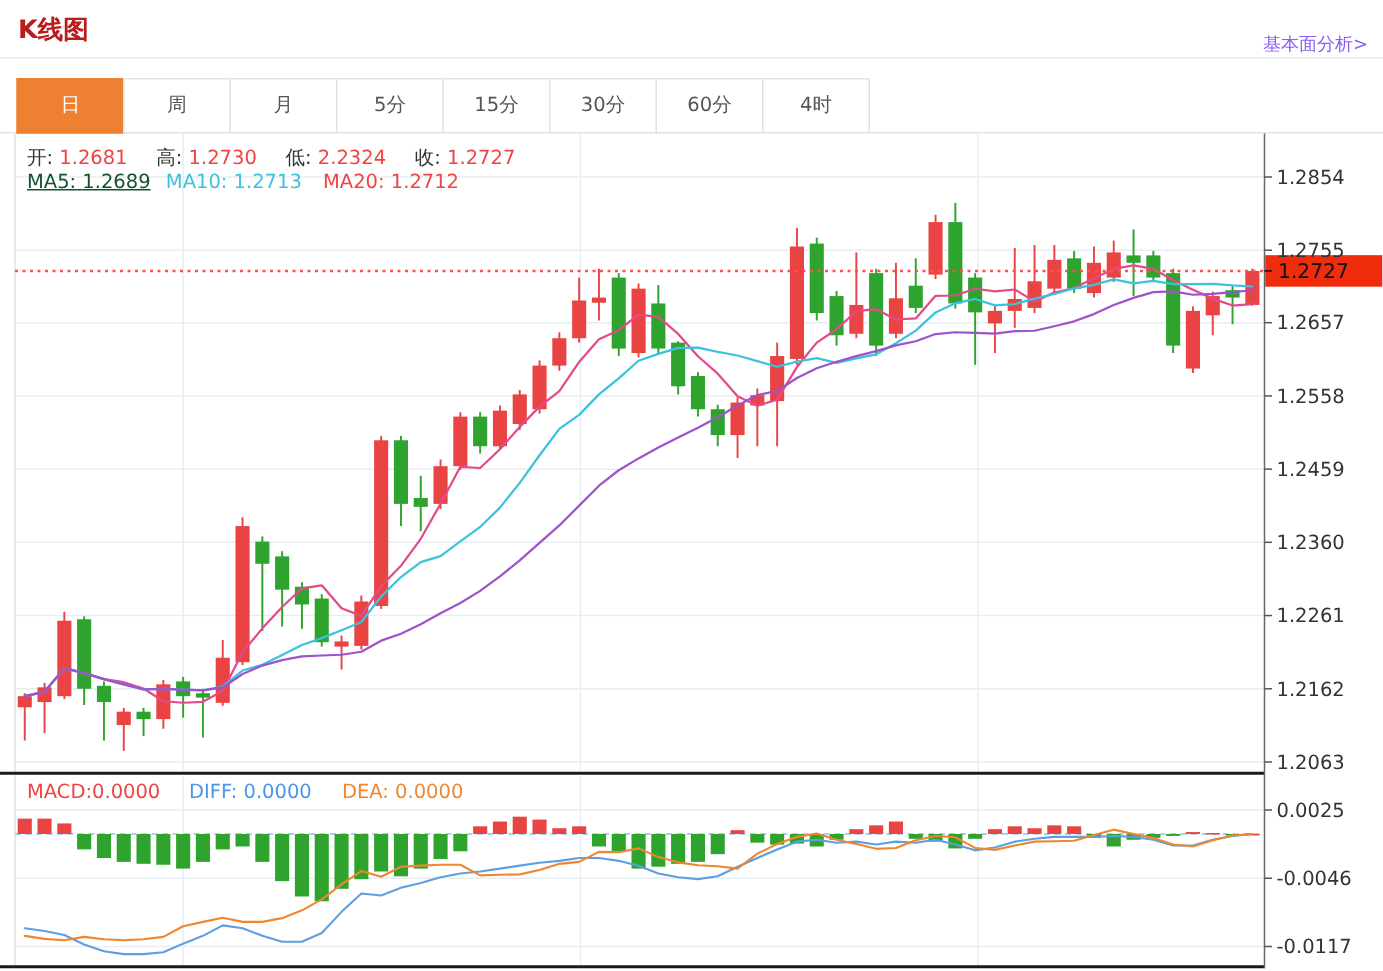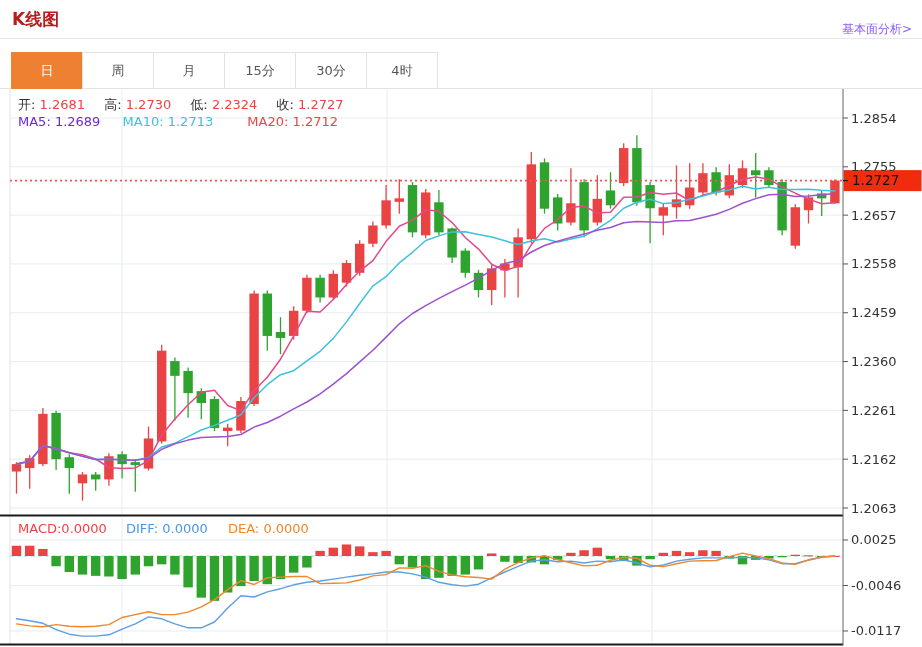--- a/index.html
+++ b/index.html
@@ -11,43 +11,45 @@
   .tabs{position:absolute;left:12px;top:52px;display:flex;z-index:4;}
   .tab{width:70px;height:35px;line-height:35px;text-align:center;font-size:13px;color:#555;
        border:1px solid #e3e3e3;margin-left:-1px;background:#fff;cursor:pointer;}
   .tab.active{background:#ee8131;color:#fff;border-color:#ee8131;}
   .tabs-underline{position:absolute;top:88px;left:0;width:922px;height:1px;background:#e3e3e3;}
   #chart{position:absolute;left:0;top:0;z-index:1;}
   .legend{position:absolute;font-size:13px;z-index:5;white-space:nowrap;}
   .legend .lbl{color:#333;}
   .legend .pair{margin-right:15px;}
   .v-red{color:#ef4343;}
-  .ma5{color:#6d28d9;margin-right:18px;}
-  .ma10{color:#3cc2dd;margin-right:30px;}
+  .ma5{color:#14532d;margin-right:6px;text-decoration:underline;}
+  .ma10{color:#3cc2dd;margin-right:10px;}
   .ma20{color:#ef4444;}
   .macd-m{color:#ef4343;margin-right:15px;}
   .macd-d{color:#4a96e8;margin-right:16px;}
   .macd-e{color:#f0862d;}
   #ohlc-legend{left:18px;top:96px;}
   #ma-legend{left:18px;top:114px;}
   #macd-legend{left:18px;top:521px;}
 </style>
 </head>
 <body>
 
 <div class="header-title">K线图</div>
 <div class="header-link">基本面分析&gt;</div>
 <div class="header-divider"></div>
 
 <div class="tabs" id="tabs">
     <div class="tab active">日</div>
     <div class="tab">周</div>
     <div class="tab">月</div>
+    <div class="tab">5分</div>
     <div class="tab">15分</div>
     <div class="tab">30分</div>
+    <div class="tab">60分</div>
     <div class="tab">4时</div>
   </div>
 <div class="tabs-underline"></div>
 
 <svg id="chart" width="922" height="647" viewBox="0 0 922 647">
     <line x1="10" y1="118" x2="843" y2="118" stroke="#e6edf3" stroke-width="1"></line>
     <line x1="10" y1="166.81163084702908" x2="843" y2="166.81163084702908" stroke="#e6edf3" stroke-width="1"></line>
     <line x1="10" y1="215.13021491782558" x2="843" y2="215.13021491782558" stroke="#e6edf3" stroke-width="1"></line>
     <line x1="10" y1="263.94184576485463" x2="843" y2="263.94184576485463" stroke="#e6edf3" stroke-width="1"></line>
     <line x1="10" y1="312.7534766118837" x2="843" y2="312.7534766118837" stroke="#e6edf3" stroke-width="1"></line>

